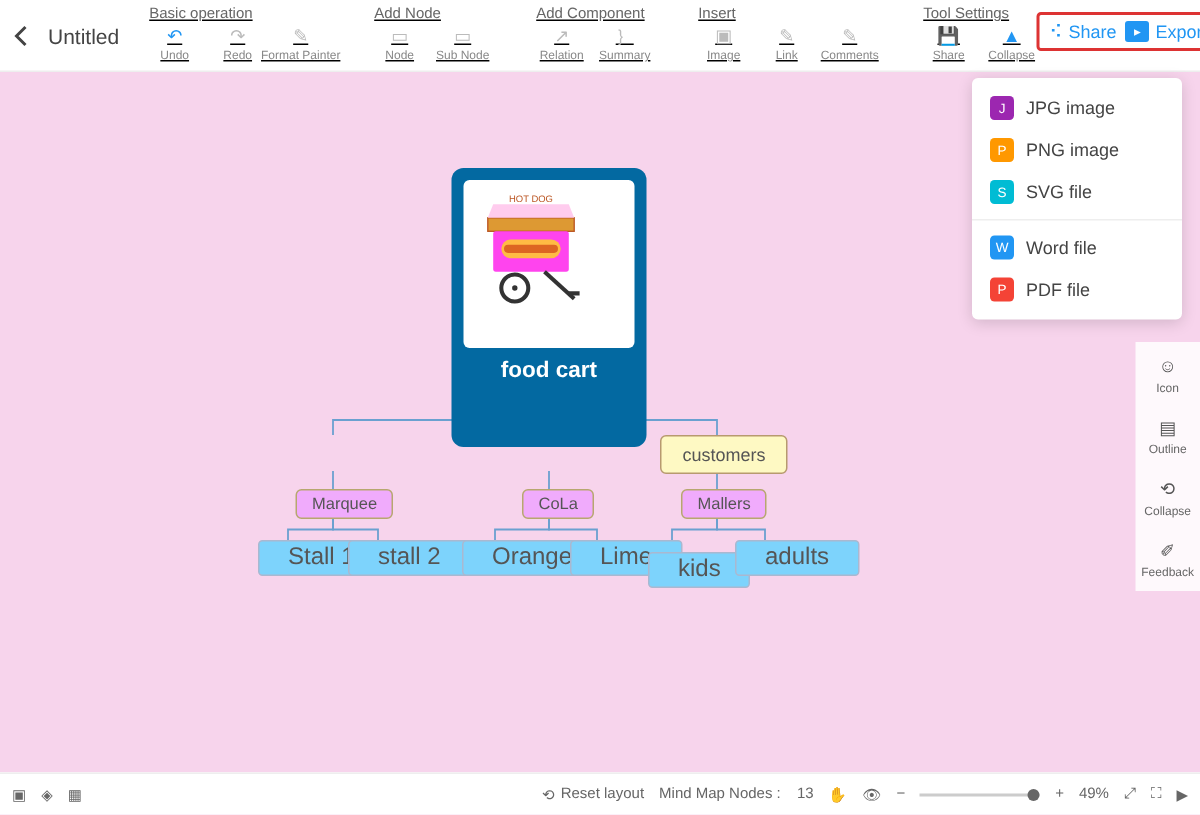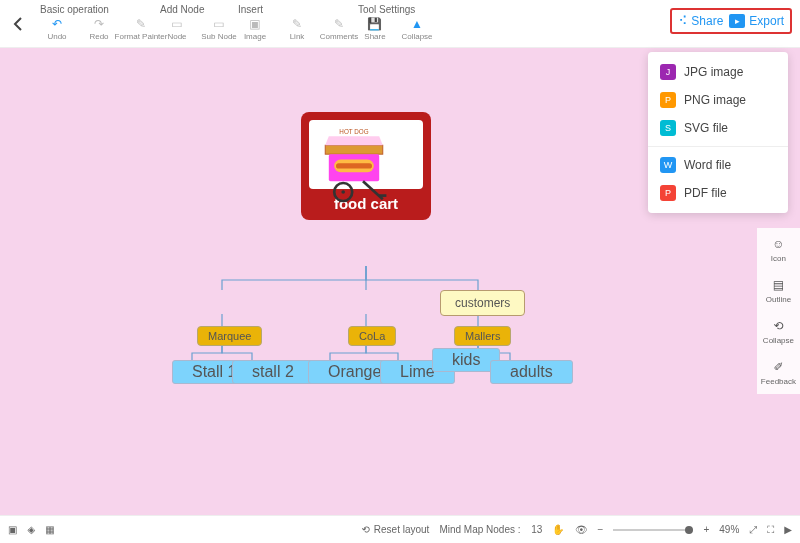--- a/index.html
+++ b/index.html
@@ -2,21 +2,21 @@
 <html><head>
 <meta charset="utf-8">
 <style>
 * { margin: 0; padding: 0; box-sizing: border-box; font-family: Arial, sans-serif; }
 body { width: 800px; height: 543px; overflow: hidden; background: #fff; position: relative; }
 
 
 .header { height: 48px; display: flex; align-items: flex-start; border-bottom: 1px solid #eee; padding: 4px 8px 0 8px; background: #fff; }
 .back-btn { width: 20px; height: 40px; display: flex; align-items: center; justify-content: center; margin-right: 12px; cursor: pointer; }
 .title { font-size: 14px; color: #444; margin-right: 20px; line-height: 40px; }
-.toolbar-groups { display: flex; gap: 2px; flex: 1; }
+.toolbar-groups { display: flex; gap: 32px; flex: 1; text-decoration: underline; }
 .tgroup { display: flex; flex-direction: column; }
 .tgroup-label { font-size: 10px; color: #666; margin-bottom: 2px; }
 .tgroup-tools { display: flex; gap: 8px; }
 .tool { display: flex; flex-direction: column; align-items: center; width: 34px; cursor: pointer; }
 .tool-icon { width: 18px; height: 14px; display: flex; align-items: center; justify-content: center; font-size: 12px; color: #2196f3; }
 .tool-icon.muted { color: #bbb; }
 .tool-label { font-size: 8px; color: #888; margin-top: 1px; white-space: nowrap; }
 .header-right { display: flex; align-items: center; gap: 6px; border: 2px solid #d33; padding: 4px 6px; border-radius: 3px; margin-top: 4px; }
 .share-btn, .export-btn { display: flex; align-items: center; gap: 4px; font-size: 12px; color: #2196f3; cursor: pointer; }
 .export-btn .ico { background: #2196f3; color: #fff; width: 16px; height: 14px; border-radius: 2px; display: flex; align-items: center; justify-content: center; font-size: 9px; }
@@ -30,31 +30,31 @@
 .svg-ico { background: #00bcd4; }
 .word-ico { background: #2196f3; }
 .pdf-ico { background: #f44336; }
 .export-sep { height: 1px; background: #eee; margin: 4px 0; }
 
 
 .canvas { position: absolute; top: 48px; left: 0; right: 0; bottom: 28px; background: #f7d4ec; }
 .canvas svg { position: absolute; top: 0; left: 0; }
 
 
-.root-node { position: absolute; left: 301px; top: 64px; width: 130px; height: 108px; background: #b91c1c; border-radius: 8px; display: flex; flex-direction: column; align-items: center; padding: 8px; }
+.root-node { position: absolute; left: 301px; top: 64px; width: 130px; height: 186px; background: #0369a1; border-radius: 8px; display: flex; flex-direction: column; align-items: center; padding: 8px; }
 .root-img { width: 114px; height: 112px; background: #fff; border-radius: 4px; display: flex; align-items: center; justify-content: center; position: relative; }
 .cart-svg { width: 90px; height: 90px; }
 .root-label { color: #fff; font-weight: bold; font-size: 15px; margin-top: 6px; }
 
 
 .node { position: absolute; border: 1px solid #6a9; border-radius: 4px; padding: 5px 14px; font-size: 12px; text-align: center; color: #555; }
 .lvl1a { background: #d6e9d0; border-color: #8ab77f; }
 .lvl1b { background: #d4ddec; border-color: #7f93b7; }
 .lvl1c { background: #fef9c3; border-color: #b79a6f; }
-.lvl2 { background: #eab308; border-color: #b7a76f; font-size: 11px; padding: 3px 10px; }
+.lvl2 { background: #f0abfc; border-color: #b7a76f; font-size: 11px; padding: 3px 10px; }
 .lvl3 { background: #7dd3fc; border: 1px solid #aab8d0; font-size: 16px; padding: 2px 19px; border-radius: 3px; }
 
 
 .side-rail { position: absolute; right: 0; top: 180px; display: flex; flex-direction: column; gap: 14px; background: rgba(255,255,255,0.85); padding: 8px 4px; }
 .rail-item { display: flex; flex-direction: column; align-items: center; font-size: 8px; color: #666; cursor: pointer; gap: 2px; }
 .rail-ico { width: 16px; height: 16px; display: flex; align-items: center; justify-content: center; font-size: 12px; color: #555; }
 
 
 .footer { position: absolute; bottom: 0; left: 0; right: 0; height: 28px; background: #fff; border-top: 1px solid #eee; display: flex; align-items: center; padding: 0 8px; font-size: 10px; color: #666; gap: 10px; }
 .footer-spacer { flex: 1; }
@@ -64,20 +64,21 @@
 </style>
 </head>
 <body>
 
 <div class="header">
   <div class="back-btn">
     <svg width="12" height="14" viewBox="0 0 12 14">
         <path d="M9 1 L3 7 L9 13" stroke="#444" stroke-width="2" fill="none"></path>
       </svg>
   </div>
+  <div class="title">Untitled</div>
 
   <div class="toolbar-groups">
 
     <div class="tgroup">
       <div class="tgroup-label">Basic operation</div>
       <div class="tgroup-tools">
         <div class="tool">
             <div class="tool-icon">↶</div>
             <div class="tool-label">Undo</div>
           </div>
@@ -99,20 +100,33 @@
             <div class="tool-icon muted">▭</div>
             <div class="tool-label">Node</div>
           </div>
         <div class="tool">
             <div class="tool-icon muted">▭</div>
             <div class="tool-label">Sub Node</div>
           </div>
       </div>
     </div>
 
+    <div class="tgroup">
+      <div class="tgroup-label">Add Component</div>
+      <div class="tgroup-tools">
+        <div class="tool">
+            <div class="tool-icon muted">↗</div>
+            <div class="tool-label">Relation</div>
+          </div>
+        <div class="tool">
+            <div class="tool-icon muted">｝</div>
+            <div class="tool-label">Summary</div>
+          </div>
+      </div>
+    </div>
 
     <div class="tgroup">
       <div class="tgroup-label">Insert</div>
       <div class="tgroup-tools">
         <div class="tool">
             <div class="tool-icon muted">▣</div>
             <div class="tool-label">Image</div>
           </div>
         <div class="tool">
             <div class="tool-icon muted">✎</div>
@@ -219,21 +233,21 @@
   <div class="node lvl1c" style="left:440px;top:242px"><span>customers</span></div>
 
   <div class="node lvl2" style="left:197px;top:278px"><span>Marquee</span></div>
   <div class="node lvl2" style="left:348px;top:278px"><span>CoLa</span></div>
   <div class="node lvl2" style="left:454px;top:278px"><span>Mallers</span></div>
 
   <div class="node lvl3" style="left:172px;top:312px"><span>Stall 1</span></div>
   <div class="node lvl3" style="left:232px;top:312px"><span>stall 2</span></div>
   <div class="node lvl3" style="left:308px;top:312px"><span>Orange</span></div>
   <div class="node lvl3" style="left:380px;top:312px"><span>Lime</span></div>
-  <div class="node lvl3" style="left:432px;top:300px"><span>kids</span></div>
+  <div class="node lvl3" style="left:432px;top:320px"><span>kids</span></div>
   <div class="node lvl3" style="left:490px;top:312px"><span>adults</span></div>
 
   <div class="side-rail">
     <div class="rail-item">
         <div class="rail-ico">☺</div>
         <span>Icon</span>
       </div>
     <div class="rail-item">
         <div class="rail-ico">▤</div>
         <span>Outline</span>

